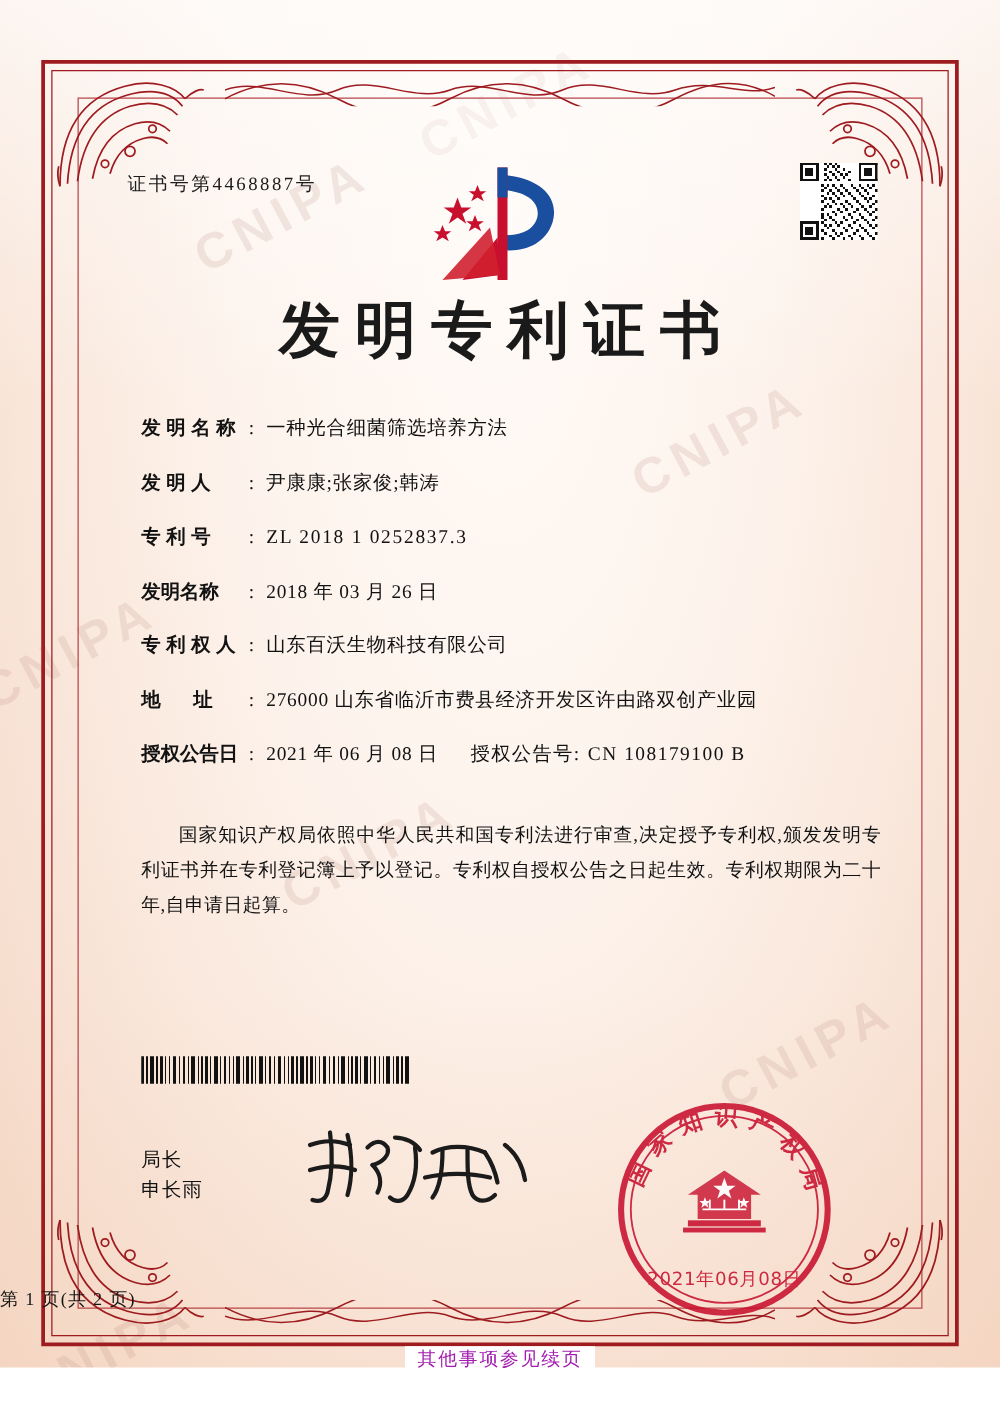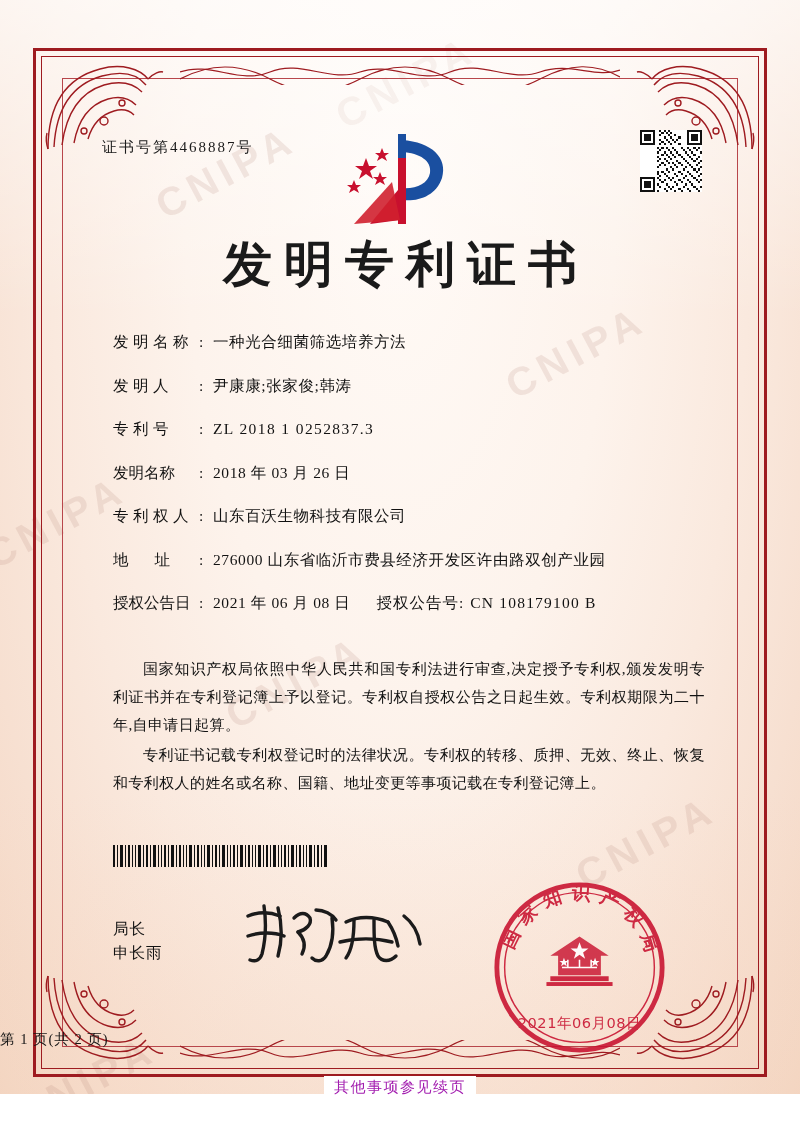--- a/index.html
+++ b/index.html
@@ -131,20 +131,21 @@
     align-items: baseline;
     margin-bottom: 22.5px;
     font-size: 15.5px;
     color: #121212;
   }
   .field-label {
     flex: 0 0 auto;
     width: 86px;
     letter-spacing: 4.5px;
     white-space: nowrap;
+    font-weight: bold;
   }
   .field-colon {
     flex: 0 0 auto;
     width: 14px;
   }
   .field-value {
     flex: 1 1 auto;
     letter-spacing: 0.6px;
   }
   .field-value.mono {
@@ -566,21 +567,20 @@
       <div class="field-label" style="letter-spacing:0px;">授权公告日</div>
       <div class="field-colon">:</div>
       <div class="field-value" style="flex:0 0 auto;">2021 年 06 月 08 日</div>
       <div class="inline-label">授权公告号:</div>
       <div class="inline-value">CN 108179100 B</div>
     </div>
   </div>
 
   <div class="paragraphs">
     <p>国家知识产权局依照中华人民共和国专利法进行审查,决定授予专利权,颁发发明专利证书并在专利登记簿上予以登记。专利权自授权公告之日起生效。专利权期限为二十年,自申请日起算。</p>
-    <p>专利证书记载专利权登记时的法律状况。专利权的转移、质押、无效、终止、恢复和专利权人的姓名或名称、国籍、地址变更等事项记载在专利登记簿上。</p>
   </div>
 
   <div class="barcode">
     <svg viewBox="0 0 215 22" shape-rendering="crispEdges">
       <g fill="#111111">
         <rect x="0" y="0" width="2" height="22"></rect>
           <rect x="4" y="0" width="1" height="22"></rect>
         <rect x="7" y="0" width="3" height="22"></rect>
           <rect x="12" y="0" width="1" height="22"></rect>
         <rect x="15" y="0" width="2" height="22"></rect>

